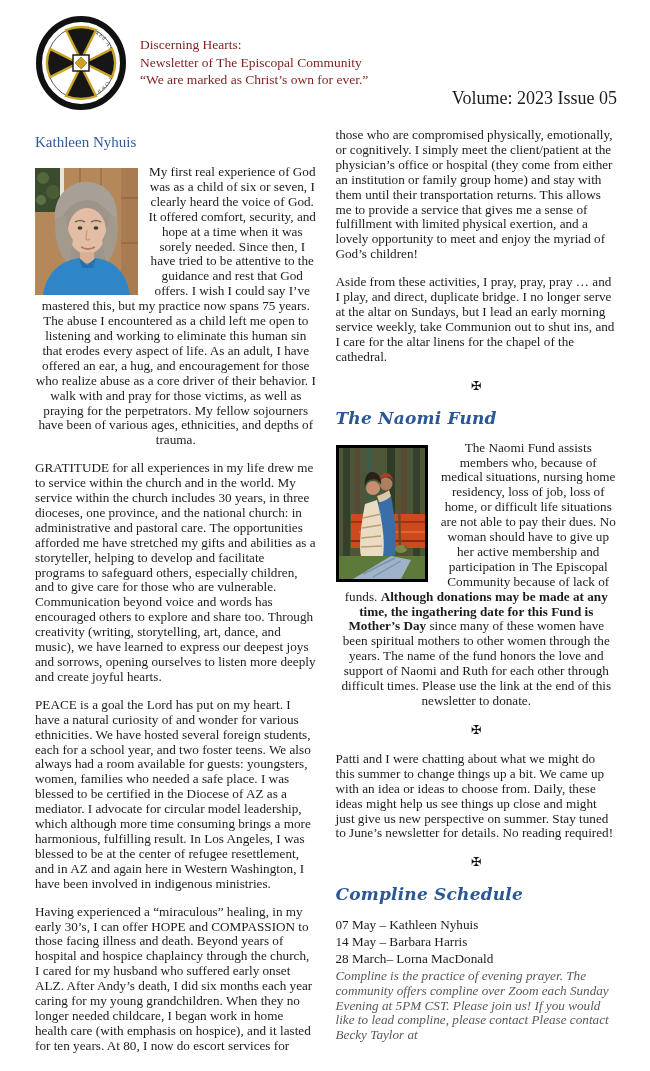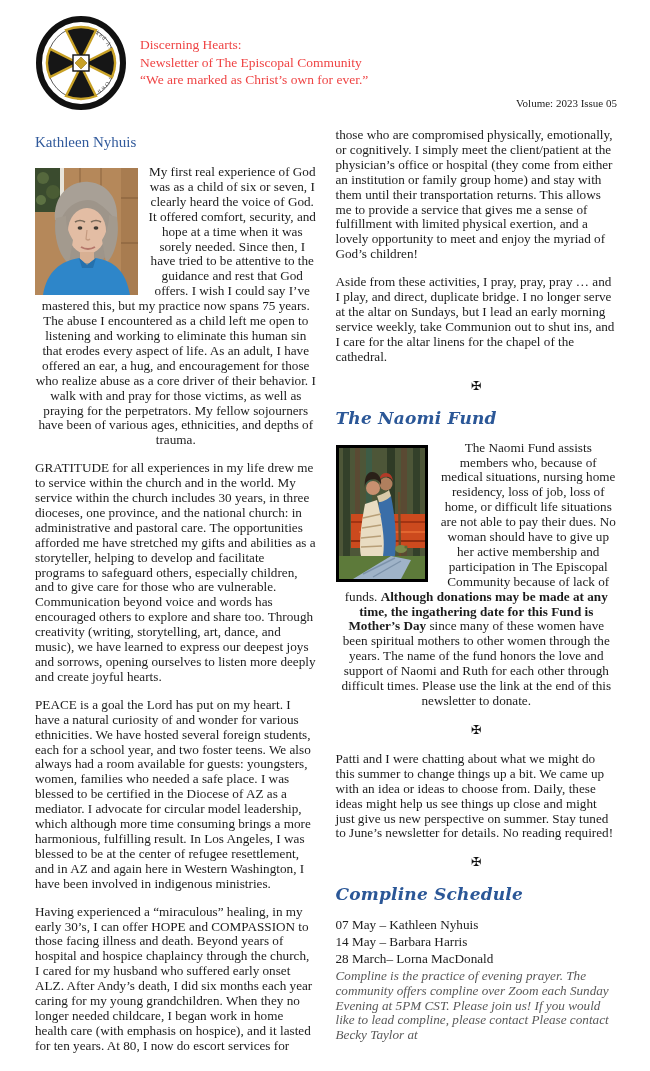--- a/index.html
+++ b/index.html
@@ -3,22 +3,22 @@
 <meta charset="utf-8">
 <style>
   html,body{margin:0;padding:0;background:#ffffff;}
   .page{
     position:relative;width:650px;height:1071px;margin:0 auto;background:#fff;
     font-family:"Liberation Serif","DejaVu Serif",serif;color:#1c1c1c;
     box-sizing:border-box;padding:15px 33px 0 35px;overflow:hidden;
   }
   .masthead{display:flex;align-items:flex-start;gap:13px;}
   .logo-wrap{flex:none;width:92px;height:96px;}
-  .masthead-text{flex:1;padding-top:21px;font-size:13.5px;line-height:17.5px;color:#ef4444;}
-  .volume{align-self:flex-end;font-size:11px;white-space:nowrap;padding-bottom:2px;}
+  .masthead-text{flex:1;padding-top:21px;font-size:13.5px;line-height:17.5px;color:#7f1d1d;}
+  .volume{align-self:flex-end;font-size:18px;white-space:nowrap;padding-bottom:2px;}
   .columns{display:flex;gap:19px;margin-top:17px;}
   .col{flex:1;min-width:0;}
   h1,h2{font-family:"DejaVu Serif","Liberation Serif",serif;font-size:17px;line-height:21px;
     color:#2b5797;font-style:italic;font-weight:bold;margin:0 0 6px;letter-spacing:.2px;}
   h2{margin:10px 0 12px;}
   .author{font-size:15px;color:#30599b;margin:6px 0 14px;}
   p,.para{font-size:13.2px;line-height:14.9px;margin:0 0 13px;}
   .para{overflow:visible;text-align:center;}
   .photo-float{float:left;width:103px;height:127px;margin:3px 10px 3px 0;}
   .painting-float{float:left;width:86px;height:131px;margin:4px 12px 4px 0;border:3px solid #000;background:#000;}

